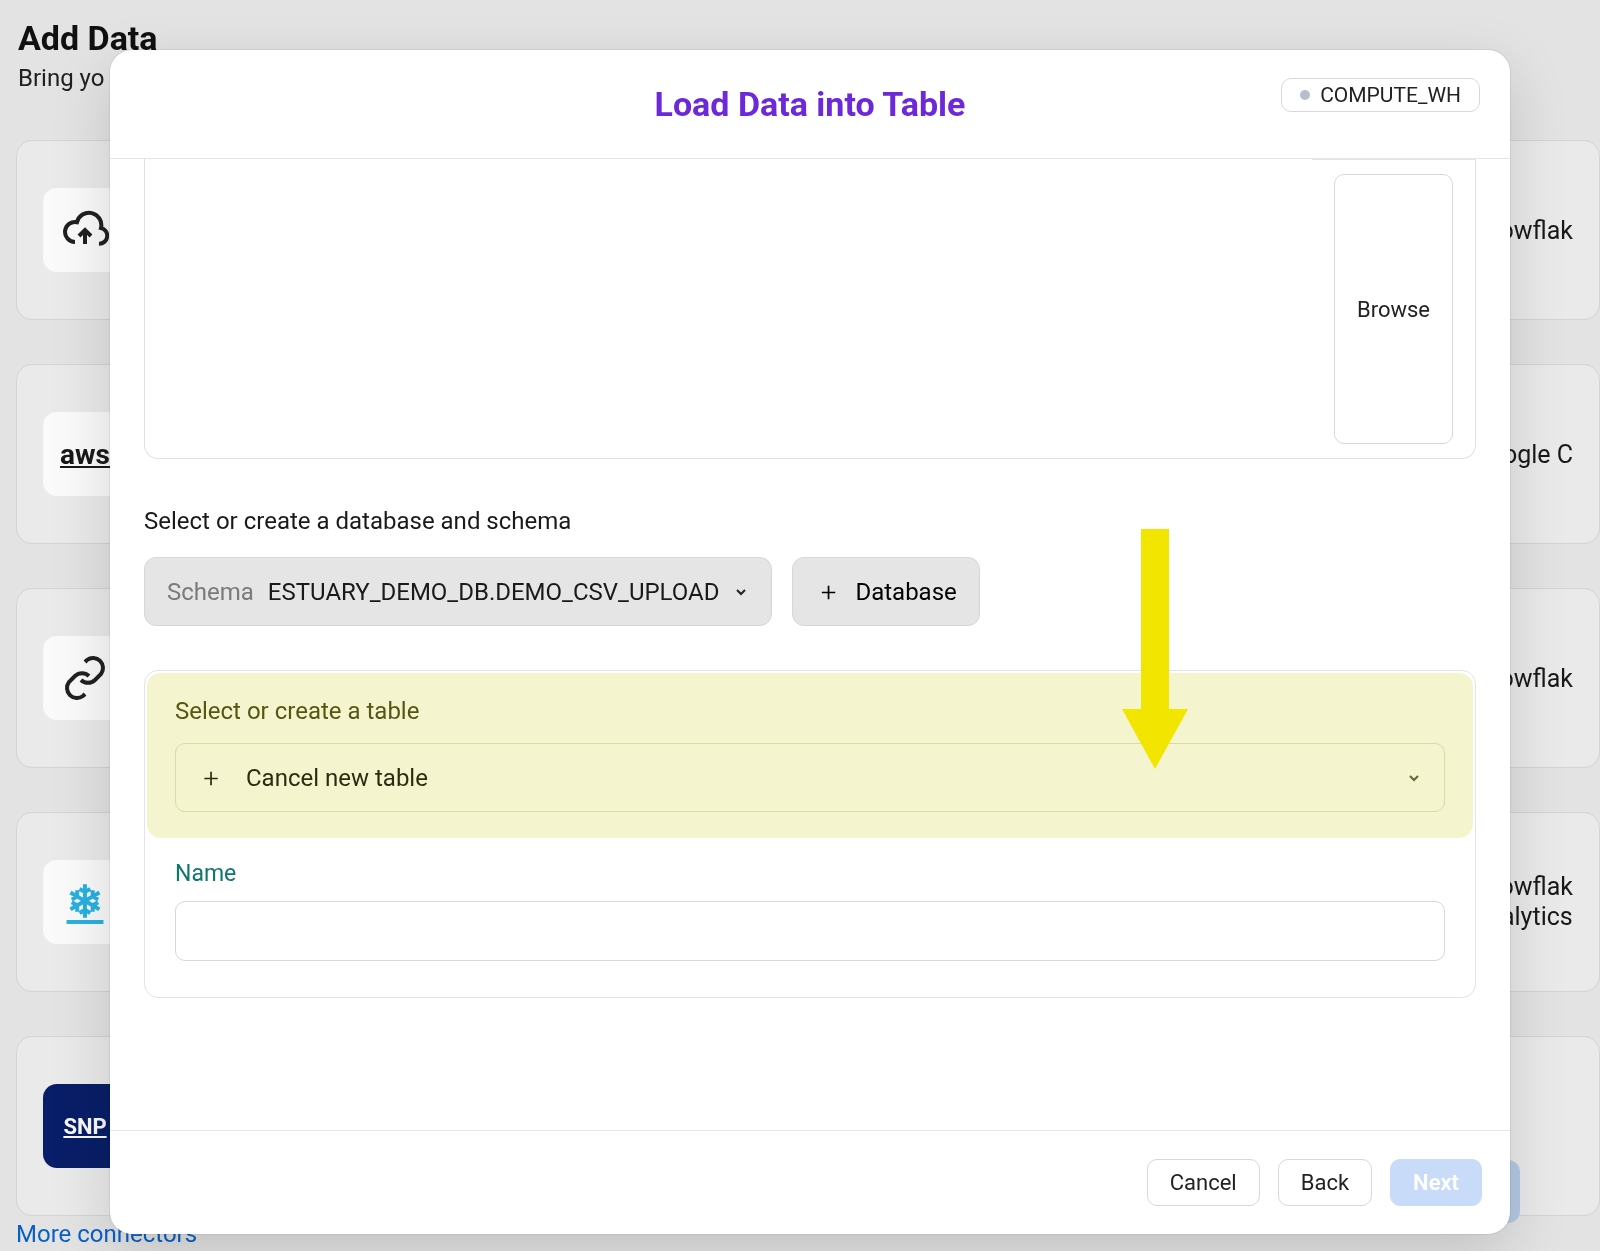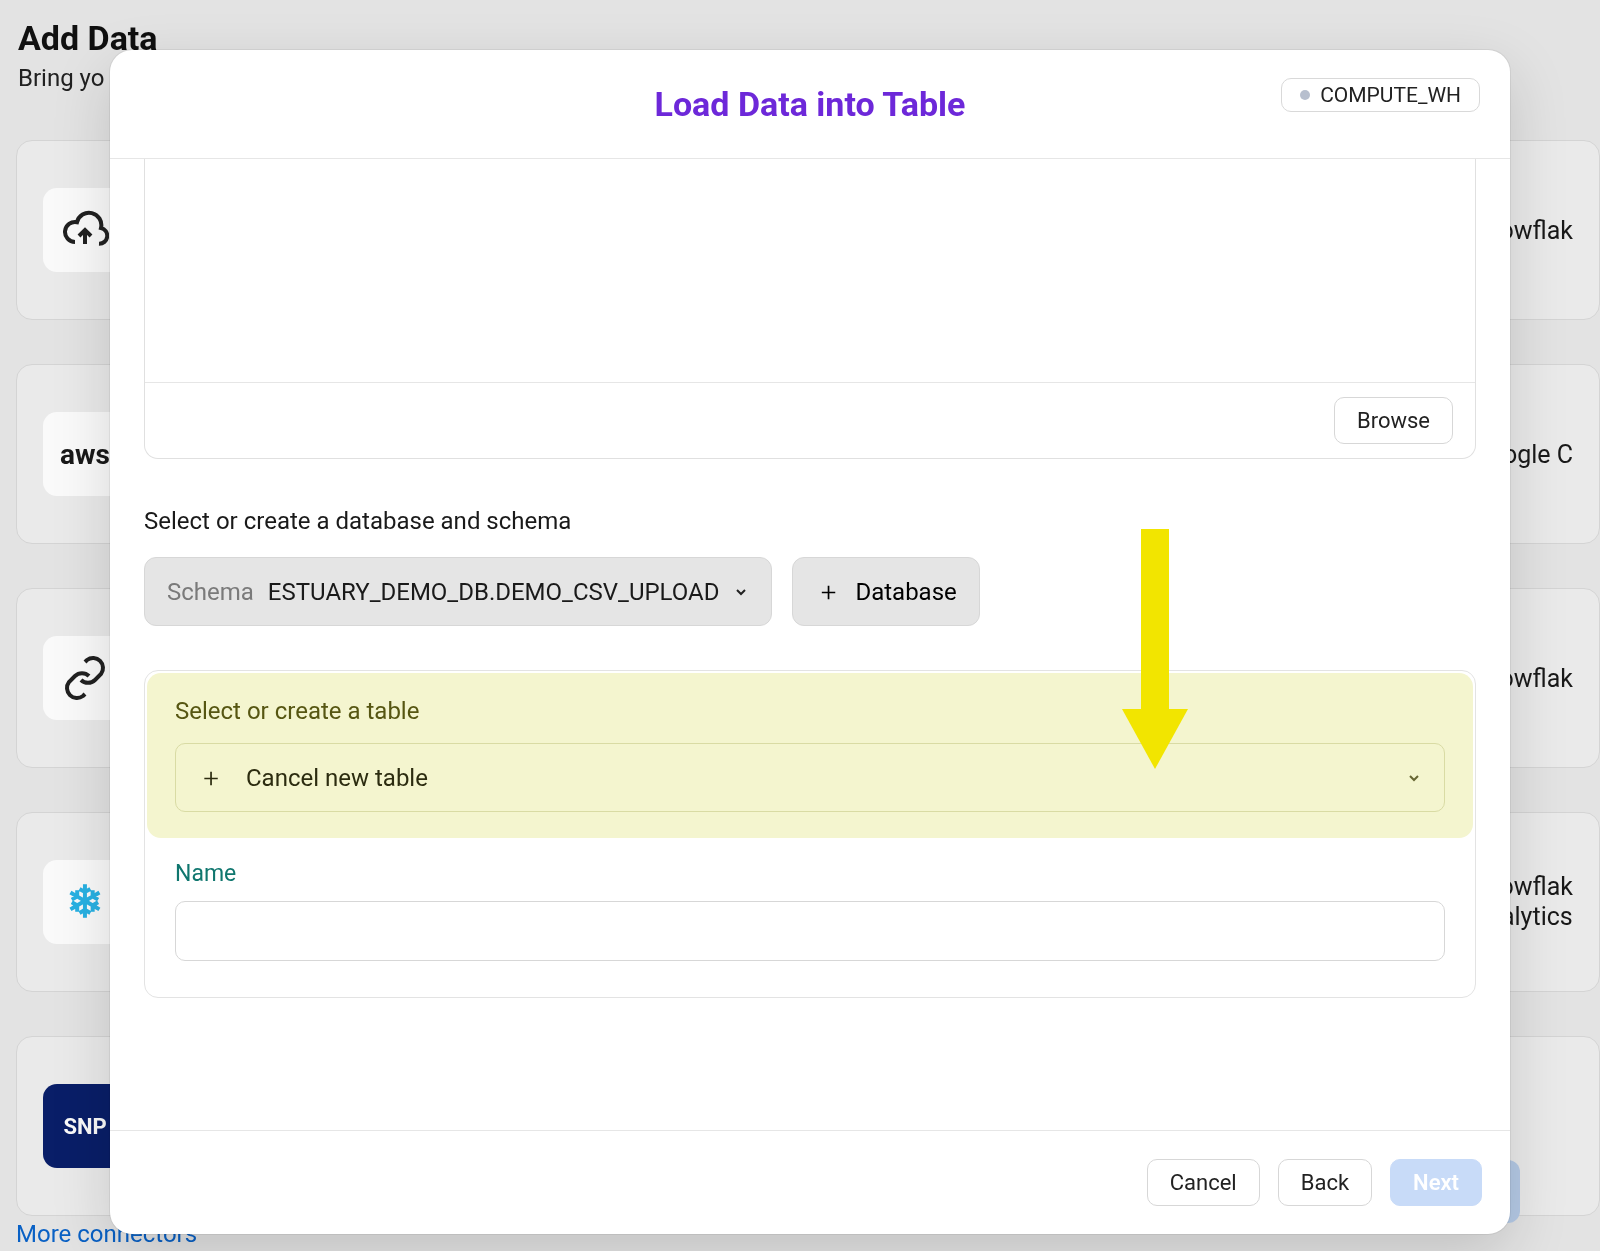--- a/index.html
+++ b/index.html
@@ -2,33 +2,33 @@
 <html><head>
 <meta charset="utf-8">
 <style>
 * { box-sizing: border-box; margin: 0; padding: 0; font-family: -apple-system, BlinkMacSystemFont, "Segoe UI", Roboto, Helvetica, Arial, sans-serif; }
 html, body { width: 1600px; height: 1251px; overflow: hidden; background: #e8e8e8; }
 .bg-page { position: relative; width: 100%; height: 100%; padding: 18px; }
 .bg-title { font-size: 34px; font-weight: 700; color: #111; }
 .bg-sub { font-size: 24px; color: #222; margin-top: 6px; }
 .bg-cards { position: absolute; left: 16px; top: 140px; right: 0; }
 .bg-row { height: 180px; display: flex; align-items: center; justify-content: space-between; border: 1px solid #d9d9d9; border-radius: 16px; margin-bottom: 44px; padding: 0 26px; background: #efefef; }
-.bg-icon-box { width: 84px; height: 84px; background: #fff; border-radius: 14px; display: flex; align-items: center; justify-content: center; font-size: 38px; font-weight: 700; color: #1a1a1a; }
+.bg-icon-box { width: 84px; height: 84px; background: #fff; border-radius: 14px; display: flex; align-items: center; justify-content: center; font-size: 38px; font-weight: 700; color: #1a1a1a; text-decoration: underline; }
 .bg-icon-box svg { width: 48px; height: 48px; }
 .bg-row-label { font-size: 25px; color: #1a1a1a; margin-left: auto; white-space: nowrap; }
 .bg-link { color: #0a63c9; font-size: 24px; position: absolute; left: 0px; top: 1080px; }
 .bg-submit { position: absolute; right: 80px; top: 1160px; background: #b9cfeb; color: #fff; font-size: 30px; padding: 14px 30px; border-radius: 12px; border: none; }
 .modal-overlay { position: absolute; inset: 0; background: rgba(0,0,0,0.02); }
 .modal { position: absolute; left: 110px; top: 50px; width: 1400px; height: 1184px; background: #fff; border-radius: 22px; box-shadow: 0 0 0 1px rgba(0,0,0,0.06), 0 20px 60px rgba(0,0,0,0.15); display: flex; flex-direction: column; overflow: hidden; }
 .modal-header { position: relative; padding: 34px 30px; border-bottom: 1px solid #e6e6e6; }
 .modal-title { text-align: center; font-size: 34px; font-weight: 700; color: #6d28d9; }
 .wh-pill { position: absolute; right: 30px; top: 28px; display: inline-flex; align-items: center; gap: 10px; border: 1px solid #d9d9d9; border-radius: 10px; padding: 4px 18px; font-size: 21px; color: #222; background: #fff; }
 .wh-dot { width: 10px; height: 10px; border-radius: 50%; background: #b7bfce; }
 .modal-body { flex: 1; overflow: hidden; position: relative; padding: 0 34px; }
-.upload-area { margin-top: 0; border: 1px solid #e0e0e0; border-top: none; border-radius: 0 0 14px 14px; height: 300px; display: flex; flex-direction: column; }
+.upload-area { margin-top: 0; border: 1px solid #e0e0e0; border-top: none; border-radius: 0 0 14px 14px; height: 300px; display: flex; flex-direction: row; }
 .upload-drop { flex: 1; }
 .upload-footer { border-top: 1px solid #e6e6e6; padding: 14px 22px; display: flex; justify-content: flex-end; }
 .btn { border: 1px solid #d7d7d7; background: #fff; color: #222; font-size: 22px; padding: 10px 22px; border-radius: 10px; cursor: pointer; }
 .section-label { font-size: 24px; color: #1a1a1a; margin-top: 48px; }
 .schema-row { display: flex; gap: 20px; margin-top: 22px; }
 .schema-select { border: 1px solid #d7d7d7; border-radius: 12px; padding: 16px 22px; display: inline-flex; align-items: center; gap: 14px; font-size: 24px; background: #e5e5e5; cursor: pointer; }
 .schema-key { color: #7a7a7a; }
 .schema-val { color: #1a1a1a; }
 .chev { width: 16px; height: 16px; }
 .plus { font-size: 26px; font-weight: 500; }

